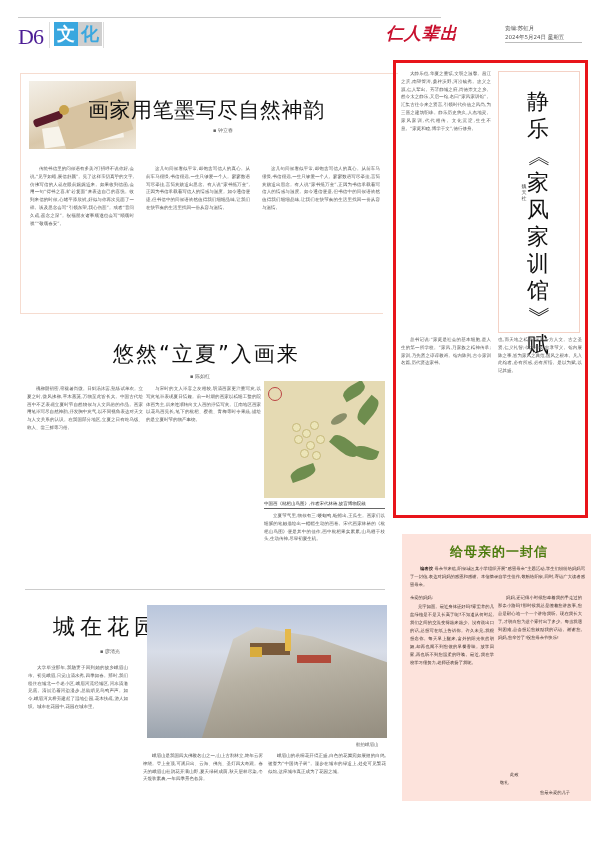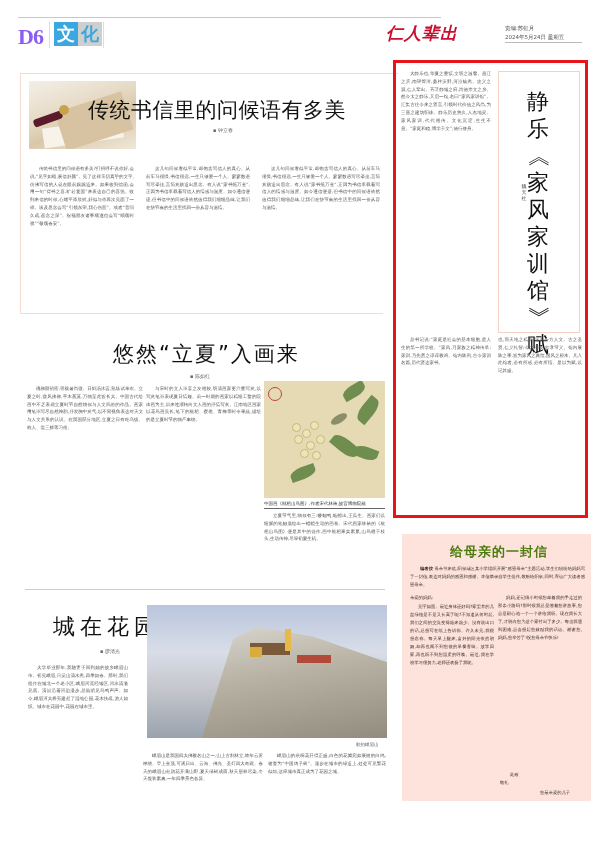--- a/index.html
+++ b/index.html
@@ -1,19 +1,19 @@
 <!DOCTYPE html>
 <html><head>
 <meta charset="utf-8">
 <style>
   * { box-sizing: border-box; margin: 0; padding: 0; }
   body { width: 600px; height: 849px; background: #ffffff; position: relative; overflow: hidden; font-family: "DejaVu Sans", sans-serif; color: #222; }
   .abs { position: absolute; }
   .topline { left: 18px; top: 17px; width: 423px; height: 1px; background: #c8c8c8; }
-  .page-num { left: 18px; top: 24px; font-family: "Liberation Serif", serif; font-weight: bold; font-size: 22px; color: #8b5cf6; letter-spacing: -1px; }
+  .page-num { left: 18px; top: 24px; font-family: "Liberation Serif", serif; font-weight: normal; font-size: 22px; color: #4c1d95; letter-spacing: -1px; }
   .sec-sep { left: 49px; top: 22px; width: 1px; height: 26px; background: #ddd; }
   .sec-box { top: 22px; width: 24px; height: 24px; font-size: 18px; font-weight: bold; color: #fff; text-align: center; line-height: 24px; }
   .sec-box.c1 { left: 54px; background: #3aa7df; }
   .sec-box.c2 { left: 78px; background: #cfcfcf; color: #3aa7df; }
   .sec-sep2 { left: 103px; top: 22px; width: 1px; height: 26px; background: #ddd; }
   .masthead { left: 386px; top: 22px; font-family: "DejaVu Serif", serif; font-size: 17px; font-weight: bold; color: #c8102e; font-style: italic; letter-spacing: 1px; }
   .meta { left: 505px; top: 24px; font-size: 5.5px; color: #555; line-height: 9px; }
   .meta-line { left: 505px; top: 42px; width: 77px; height: 1px; background: #bbb; }
 
   .art1-frame { left: 20px; top: 73px; width: 378px; height: 1px; background: #f6dcd0; }
@@ -74,21 +74,21 @@
 
 <div class="abs art1-frame"></div>
 <div class="abs art1-frame-l"></div>
 <div class="abs art1-frame-b"></div>
 <div class="abs letter-img">
   <div class="env2"></div>
     <div class="env"></div>
     <div class="seal"></div>
     <div class="seal-cap"></div>
 </div>
-<div class="abs h1">传统书信里的问候语有多美</div>
+<div class="abs h1">画家用笔墨写尽自然神韵</div>
 <div class="abs byline" style="left:213px;top:127px;">▪ <span>钟立春</span></div>
 <div class="abs body-text" style="left:30px;top:165px;width:104px;height:140px;text-indent:9px;">传统书信里的问候语有多美?打招呼不说你好,会说,“见字如晤,展信舒颜”。见了这样亲切真挚的文字,仿佛写信的人就在眼前娓娓道来。如果收到信函,会用一句“得书之喜,旷若复面”来表达自己的喜悦。收到来信的时候,心绪平添欣慰,好似与你再次见面了一样。谈及思念会写“引领东望,我心伤悲”。或者“音问久疏,遥念之深”。祝福朋友诸事顺遂也会写“顺颂时祺”“敬颂春安”。</div>
 <div class="abs body-text" style="left:146px;top:165px;width:104px;height:140px;text-indent:9px;">这几句问候看似平常,却饱含写信人的真心。从前车马很慢,书信很远,一生只够爱一个人。寥寥数语写尽牵挂,言简意赅道出思念。有人说“家书抵万金”,正因为书信承载着写信人的情感与温度。如今通信便捷,但书信中的问候语依然值得我们细细品味,让我们在快节奏的生活里找回一份从容与温情。</div>
 <div class="abs body-text" style="left:262px;top:165px;width:118px;height:140px;text-indent:9px;">这几句问候看似平常,却饱含写信人的真心。从前车马很慢,书信很远,一生只够爱一个人。寥寥数语写尽牵挂,言简意赅道出思念。有人说“家书抵万金”,正因为书信承载着写信人的情感与温度。如今通信便捷,但书信中的问候语依然值得我们细细品味,让我们在快节奏的生活里找回一份从容与温情。</div>
 
 <div class="abs h2">悠然“立夏”入画来</div>
 <div class="abs byline" style="left:190px;top:373px;">▪ <span>陈如红</span></div>
 <div class="abs body-text" style="left:27px;top:385px;width:116px;height:195px;text-indent:9px;">槐柳阴初密,帘栊暑尚微。日斜汤沐罢,熟练试单衣。立夏之时,微风拂柳,草木葱茏,万物至此皆长大。中国古代绘画中不乏表现立夏时节自然物候与人文风俗的作品。画家用笔墨写尽自然神韵,抒发胸中意气,以不同视角表达对天文与人文关系的认识。在我国部分地区,立夏之日有吃乌饭、称人、尝三鲜等习俗。</div>
 <div class="abs body-text" style="left:146px;top:385px;width:115px;height:195px;text-indent:9px;">与宋时的文人墨客之友相较,明清画家更注重写意,以写意笔墨表现夏日情趣。前一时期的画家以精细工整的院体画为主,后来逐渐转向文人画的抒情写意。江南地区画家以花鸟画见长,笔下的枇杷、樱桃、青梅等时令果蔬,描绘的是立夏时节的物产丰饶。</div>
 <div class="abs painting">

